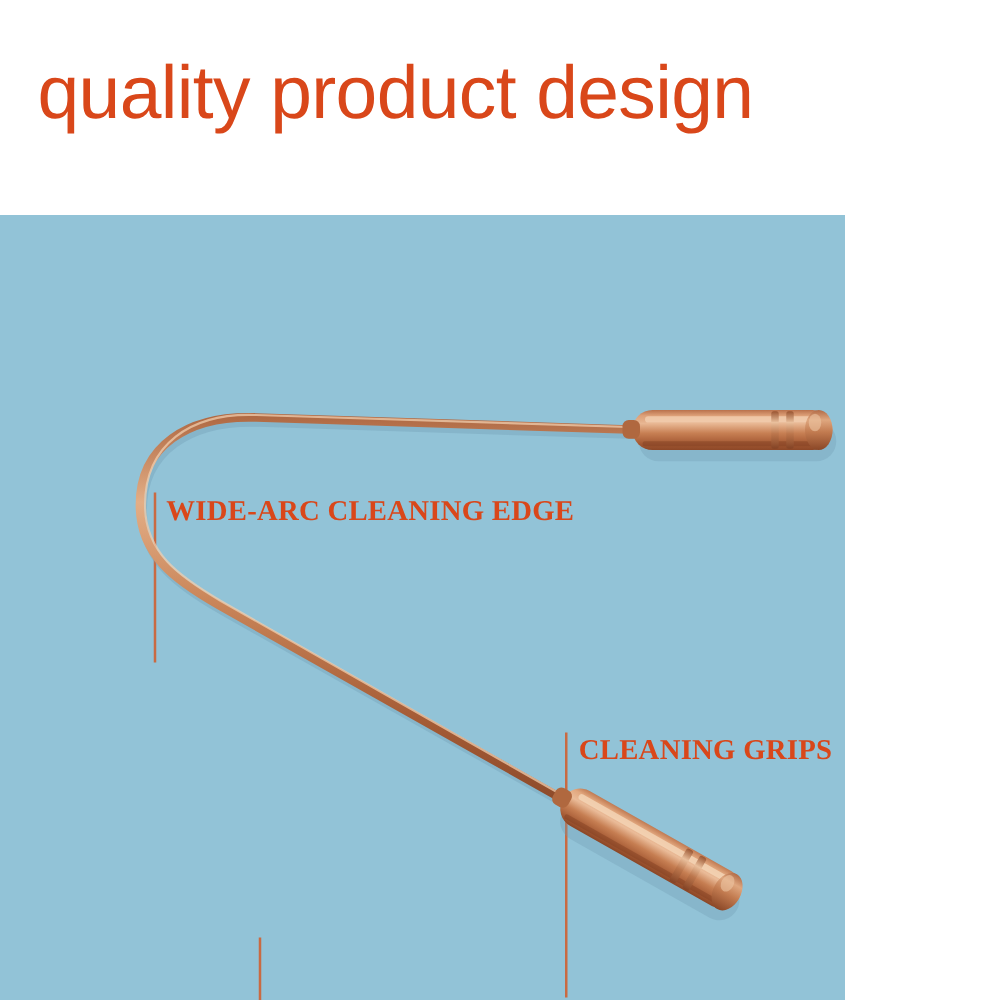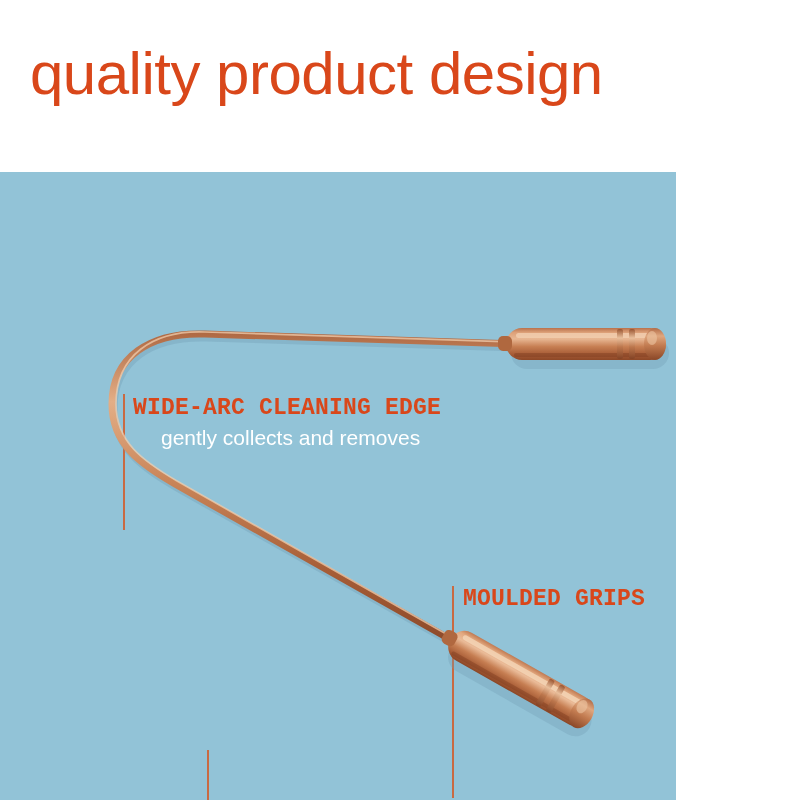--- a/index.html
+++ b/index.html
@@ -58,21 +58,21 @@
     width: 800px;
     height: 628px;
   }
 
   
   .callout {
     position: absolute;
     z-index: 5;
   }
   .callout-heading {
-    font-family: Liberation Mono, monospace;
+    font-family: Liberation Serif, serif;
     font-size: 23px;
     font-weight: bold;
     color: #d9471a;
     letter-spacing: 0.2px;
     line-height: 1.1;
     white-space: nowrap;
     margin: 0 0 5px 0;
   }
   .callout-body {
     font-family: "Liberation Sans", sans-serif;
@@ -224,23 +224,22 @@
           <ellipse cx="601" cy="468" rx="11" ry="16" fill="url(#capG)"></ellipse>
           <ellipse cx="598" cy="462" rx="5" ry="7" fill="#edc5a2" fill-opacity="0.6"></ellipse>
 
           <rect x="442" y="460" width="14" height="15" rx="5" fill="#b0683f"></rect>
         </g>
       </svg>
 
       <div class="callout" id="callout-wide-arc">
         <div class="callout-heading">WIDE-ARC CLEANING EDGE</div>
         <div class="callout-body">
-          <div>gently collects and removes</div>
         </div>
       </div>
 
       <div class="callout" id="callout-moulded-grips">
-        <div class="callout-heading">MOULDED GRIPS</div>
+        <div class="callout-heading">CLEANING GRIPS</div>
       </div>
 
     </div>
   </div>
 </div>
 
 </body></html>

